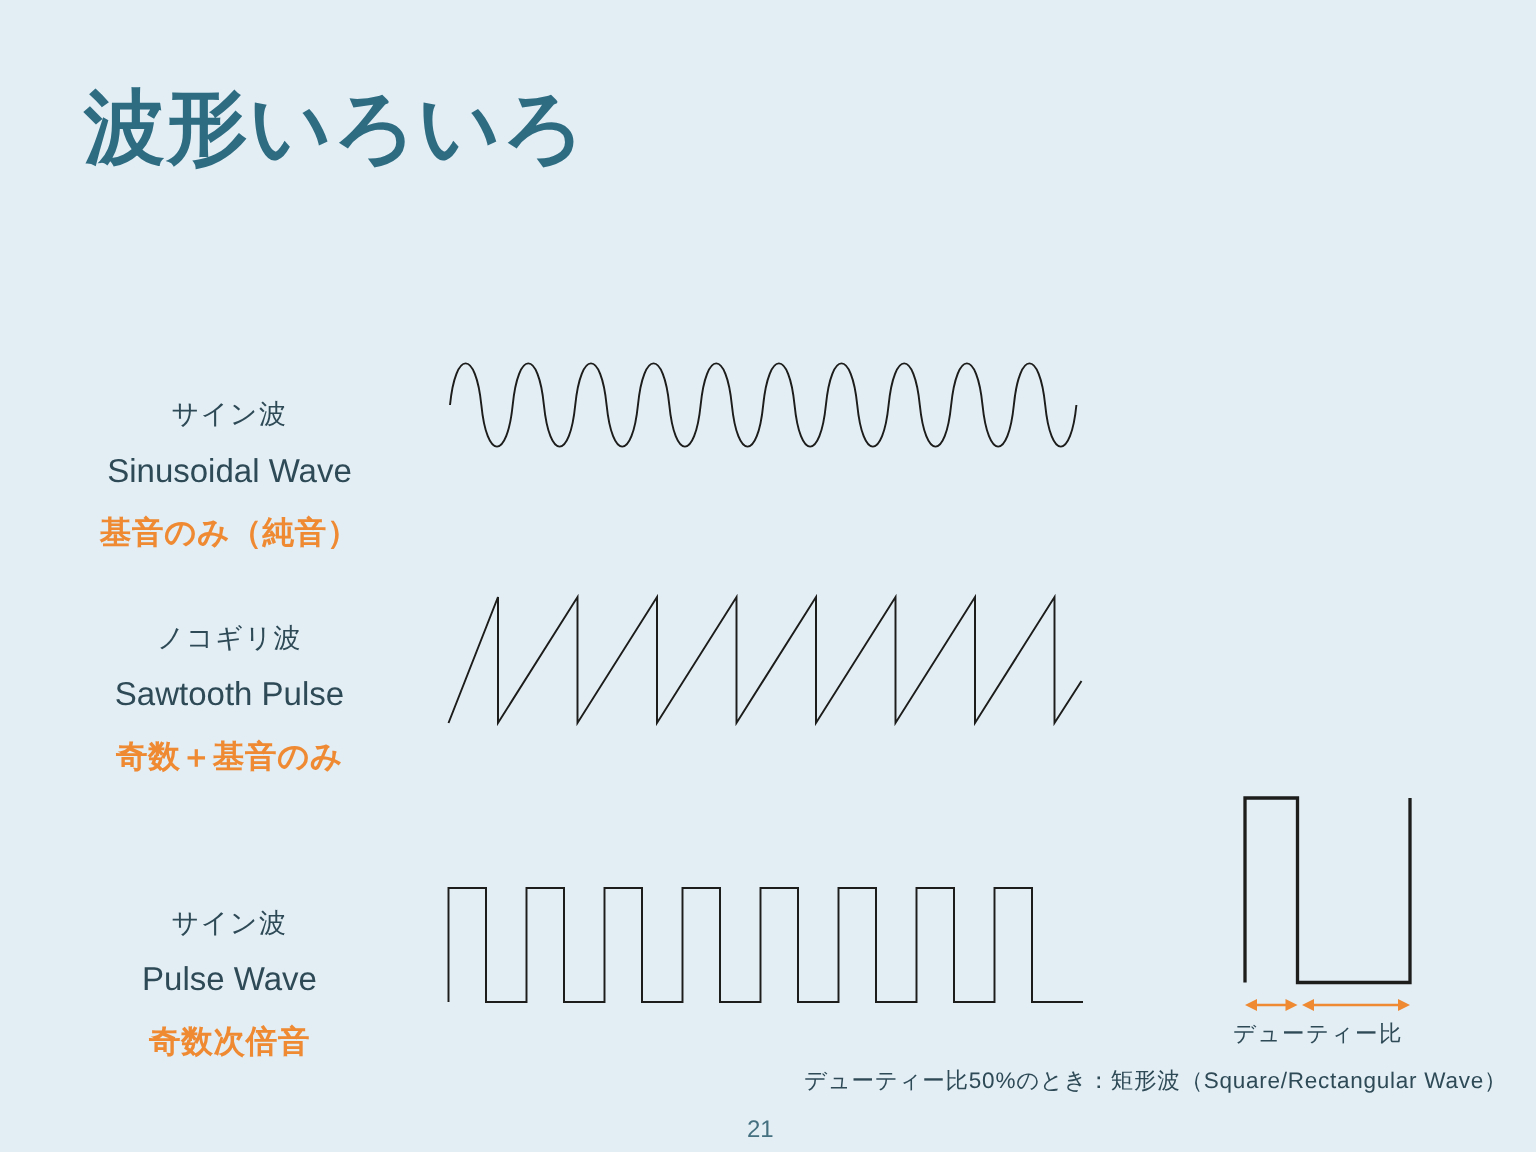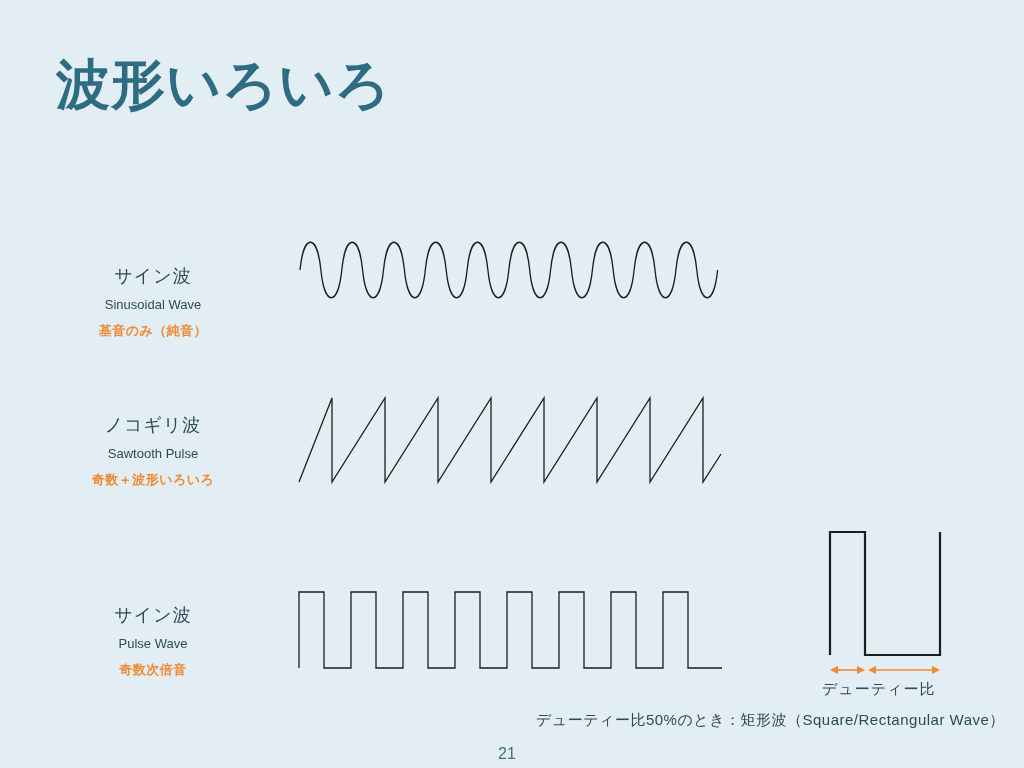--- a/index.html
+++ b/index.html
@@ -40,26 +40,26 @@
     text-align: center;
     left: 18px;
   }
   .label-ja {
     font-size: 18px;
     color: #2e4a56;
     line-height: 1.9;
     letter-spacing: 1px;
   }
   .label-en {
-    font-size: 13px;
+    font-size: 22px;
     color: #2e4a56;
     line-height: 1.9;
   }
   .label-note {
-    font-size: 13px;
+    font-size: 21px;
     font-weight: bold;
     color: #ef8a33;
     line-height: 2.0;
     letter-spacing: 0.5px;
   }
   .wave-svg {
     position: absolute;
   }
   .wave-svg path, .wave-svg polyline {
     fill: none;
@@ -125,21 +125,21 @@
           C 340.9,18 354.3,18 358,55 C 361.8,92 375.1,92 378.9,55
           C 382.6,18 396,18 399.8,55 C 403.5,92 416.9,92 420.6,55"></path>
       </svg>
     </div>
   </div>
 
   <div class="wave-row" style="top:390px;">
     <div class="label-block" style="top:18px;">
       <div class="label-ja">ノコギリ波</div>
       <div class="label-en">Sawtooth Pulse</div>
-      <div class="label-note">奇数＋波形いろいろ</div>
+      <div class="label-note">奇数＋基音のみ</div>
     </div>
     <div class="wave-svg" style="left:297px; top:0px;">
       <svg width="430" height="110" viewBox="0 0 430 110" aria-hidden="true">
         <polyline points="2,92
           35,8 35,92
           88,8 88,92
           141,8 141,92
           194,8 194,92
           247,8 247,92
           300,8 300,92

